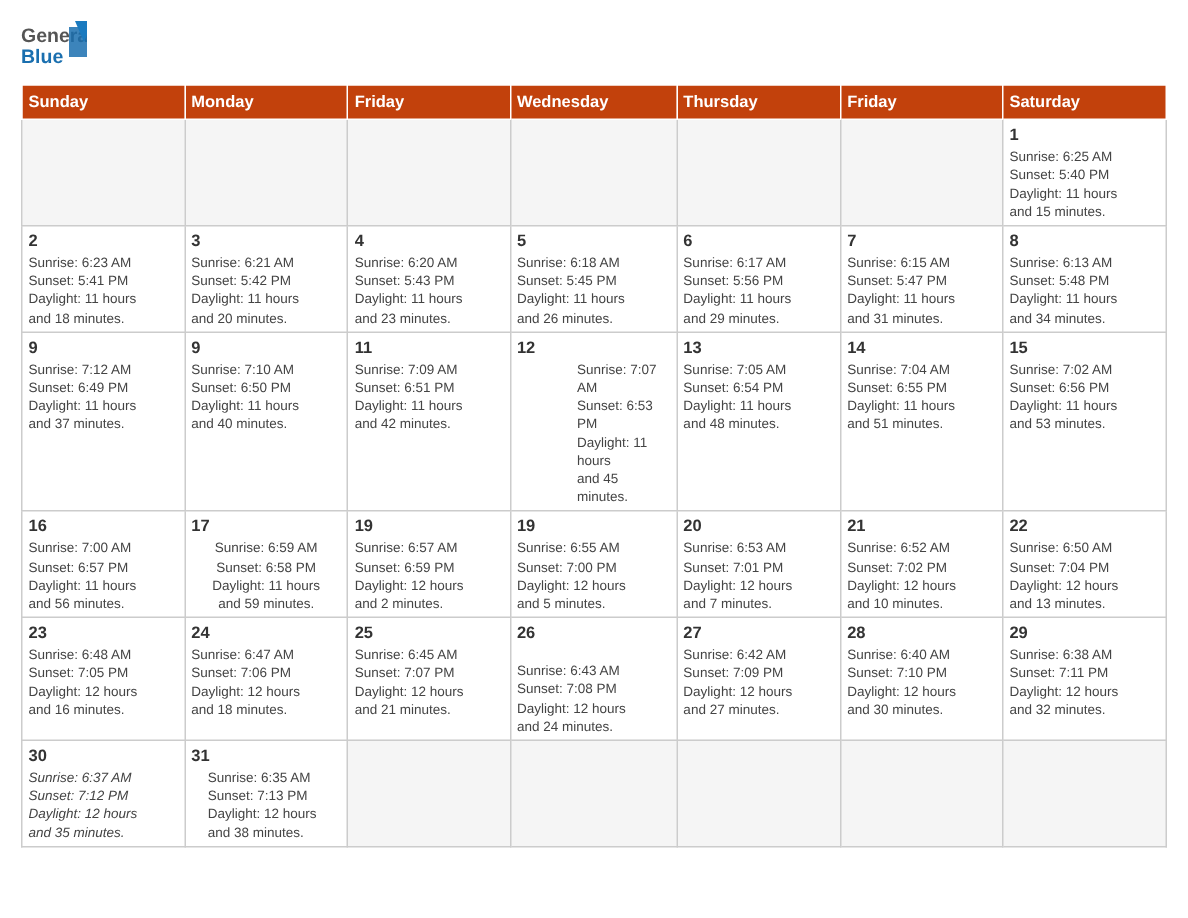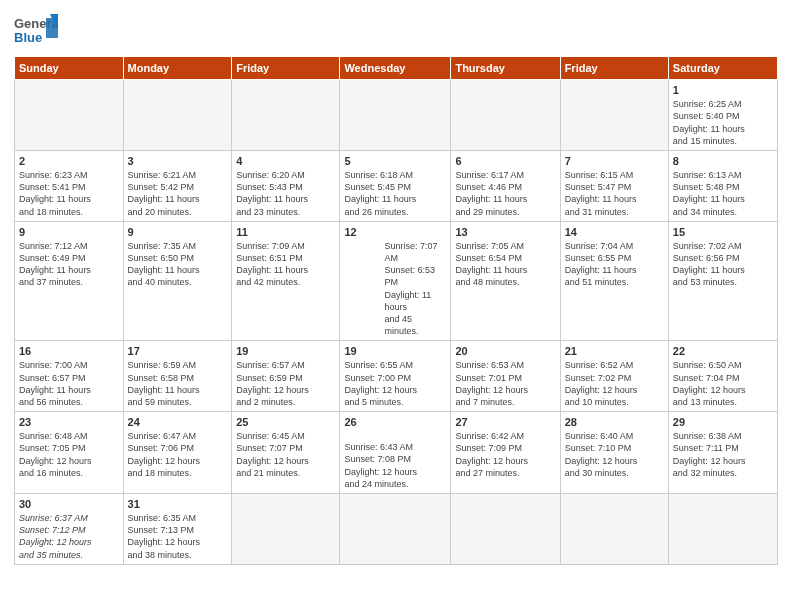--- a/index.html
+++ b/index.html
@@ -162,21 +162,21 @@
           <td>
             <span class="day-number">5</span>
             <div class="day-info" style="white-space: pre-line;">Sunrise: 6:18 AM
 Sunset: 5:45 PM
 Daylight: 11 hours
 and 26 minutes.</div>
           </td>
           <td>
             <span class="day-number">6</span>
             <div class="day-info" style="white-space: pre-line;">Sunrise: 6:17 AM
-Sunset: 4:46 PM
+Sunset: 5:56 PM
 Daylight: 11 hours
 and 29 minutes.</div>
           </td>
           <td>
             <span class="day-number">7</span>
             <div class="day-info" style="white-space: pre-line;">Sunrise: 6:15 AM
 Sunset: 5:47 PM
 Daylight: 11 hours
 and 31 minutes.</div>
           </td>
@@ -191,21 +191,21 @@
         <tr>
           <td>
             <span class="day-number">9</span>
             <div class="day-info" style="white-space: pre-line;">Sunrise: 7:12 AM
 Sunset: 6:49 PM
 Daylight: 11 hours
 and 37 minutes.</div>
           </td>
           <td>
             <span class="day-number">9</span>
-            <div class="day-info" style="white-space: pre-line;">Sunrise: 7:35 AM
+            <div class="day-info" style="white-space: pre-line;">Sunrise: 7:10 AM
 Sunset: 6:50 PM
 Daylight: 11 hours
 and 40 minutes.</div>
           </td>
           <td>
             <span class="day-number">11</span>
             <div class="day-info" style="white-space: pre-line;">Sunrise: 7:09 AM
 Sunset: 6:51 PM
 Daylight: 11 hours
 and 42 minutes.</div>
@@ -242,21 +242,21 @@
         <tr>
           <td>
             <span class="day-number">16</span>
             <div class="day-info" style="white-space: pre-line;">Sunrise: 7:00 AM
 Sunset: 6:57 PM
 Daylight: 11 hours
 and 56 minutes.</div>
           </td>
           <td>
             <span class="day-number">17</span>
-            <div class="day-info" style="white-space: pre-line;">Sunrise: 6:59 AM
+            <div class="day-info" style="white-space: pre-line; text-align: center;">Sunrise: 6:59 AM
 Sunset: 6:58 PM
 Daylight: 11 hours
 and 59 minutes.</div>
           </td>
           <td>
             <span class="day-number">19</span>
             <div class="day-info" style="white-space: pre-line;">Sunrise: 6:57 AM
 Sunset: 6:59 PM
 Daylight: 12 hours
 and 2 minutes.</div>
@@ -344,21 +344,21 @@
         <tr class="last-row">
           <td>
             <span class="day-number">30</span>
             <div class="day-info" style="white-space: pre-line; font-style: italic;">Sunrise: 6:37 AM
 Sunset: 7:12 PM
 Daylight: 12 hours
 and 35 minutes.</div>
           </td>
           <td>
             <span class="day-number">31</span>
-            <div class="day-info" style="white-space: pre-line;">Sunrise: 6:35 AM
+            <div class="day-info" style="white-space: pre-line; margin-left: 11px;">Sunrise: 6:35 AM
 Sunset: 7:13 PM
 Daylight: 12 hours
 and 38 minutes.</div>
           </td>
           <td class="empty"></td>
           <td class="empty"></td>
           <td class="empty"></td>
           <td class="empty"></td>
           <td class="empty"></td>
         </tr>

